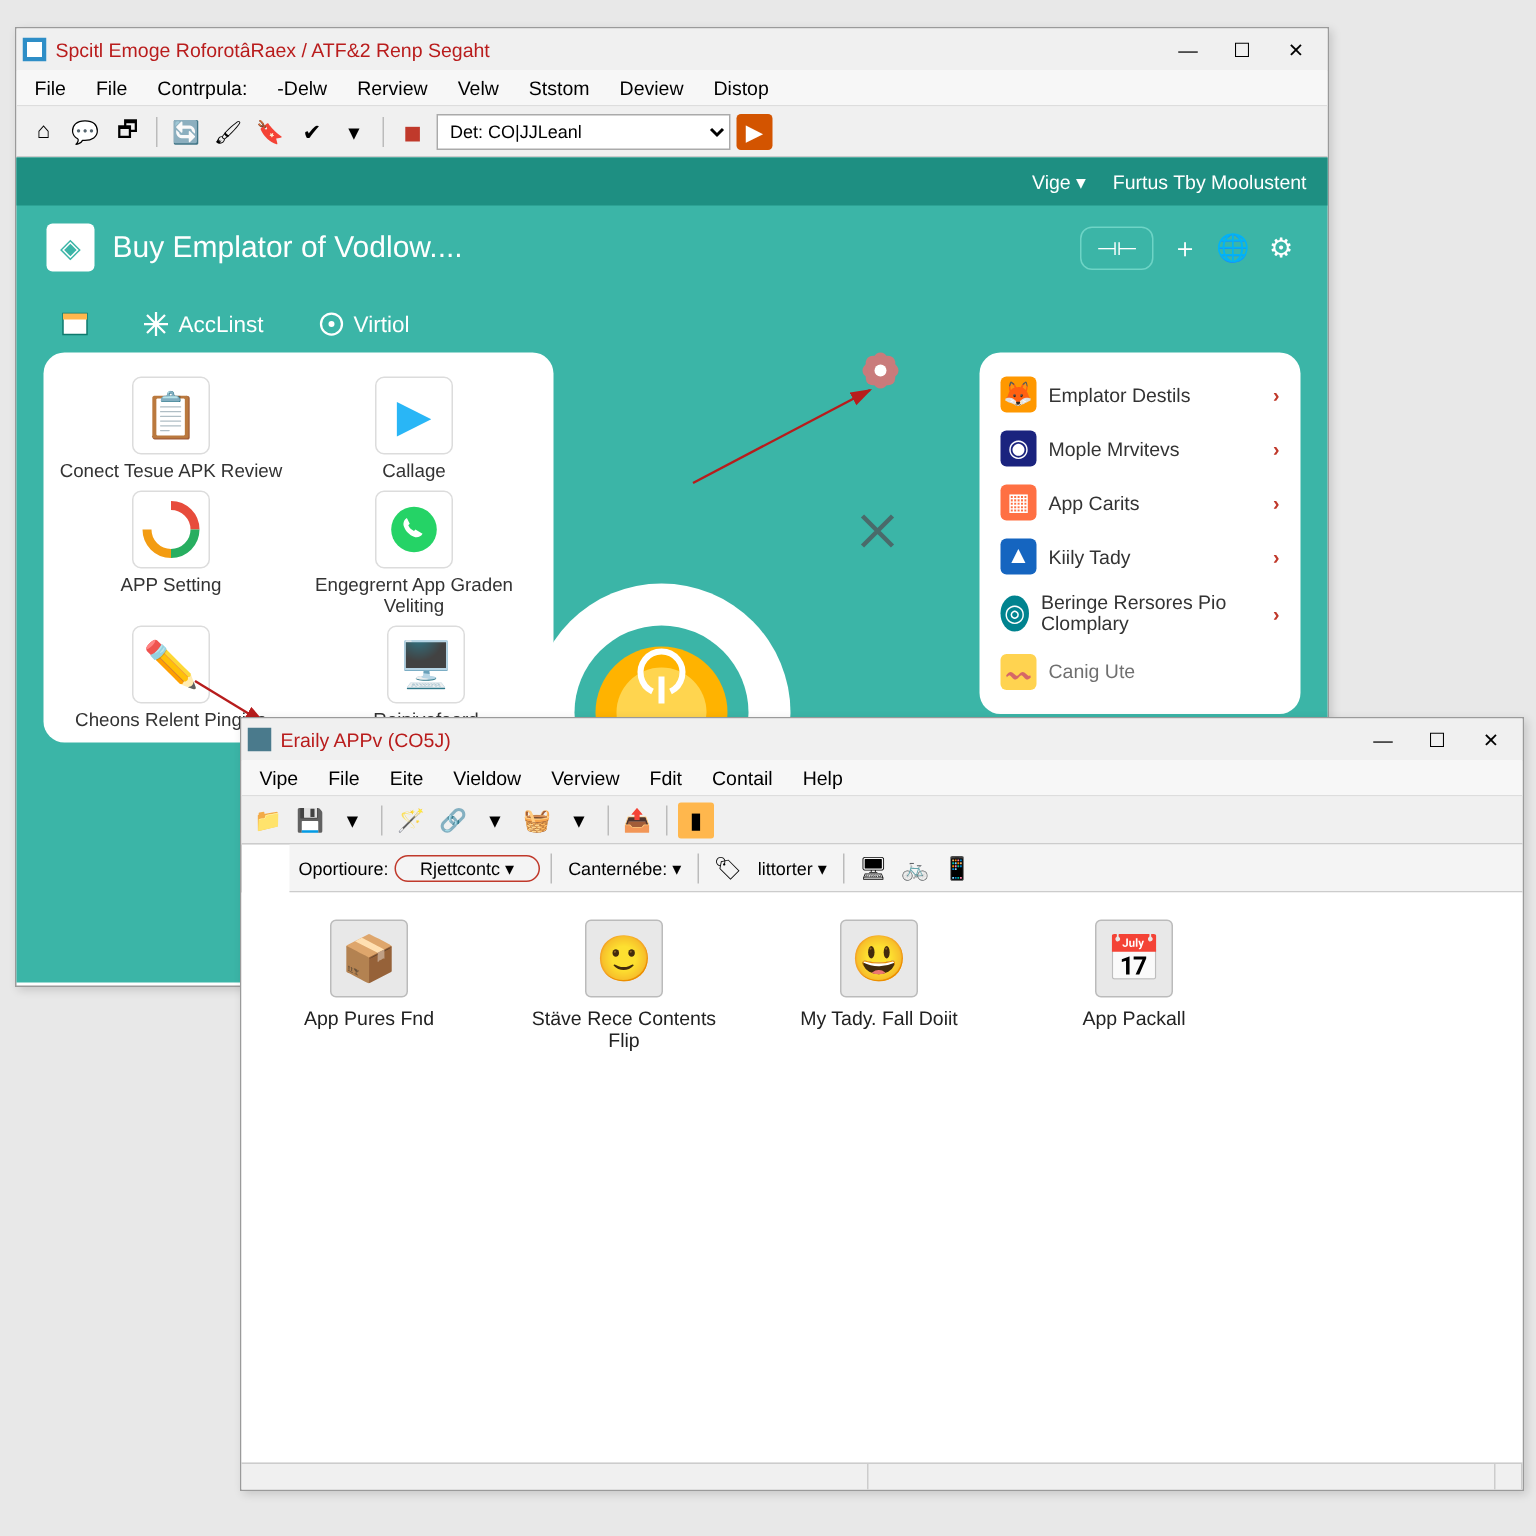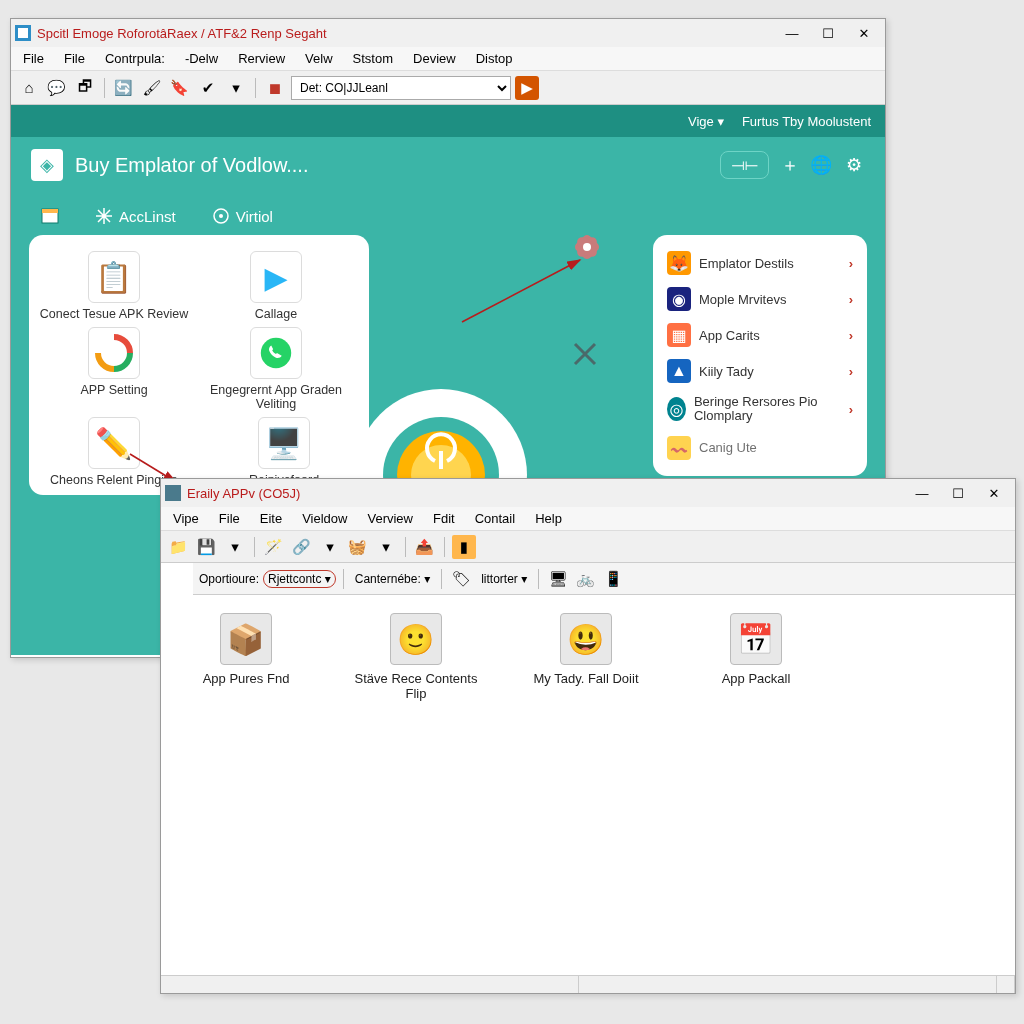--- a/index.html
+++ b/index.html
@@ -95,21 +95,21 @@
     <span class="tb-btn">💬</span>
     <span class="tb-btn">🗗</span>
     <div class="tb-sep"></div>
     <span class="tb-btn">🔄</span>
     <span class="tb-btn">🖌</span>
     <span class="tb-btn">🔖</span>
     <span class="tb-btn">✔</span>
     <span class="tb-btn">▾</span>
     <div class="tb-sep"></div>
     <span class="tb-btn" style="color:#c0392b;">◼</span>
-    <select class="tb-select" style="width:220px;">
+    <select class="tb-select" style="width:196px;">
       <option>Det: CO|JJLeanl</option>
     </select>
     <span class="tb-btn" style="background:#d35400;color:#fff;border-radius:3px;">▶</span>
   </div>
 
   <div class="w1-content">
     <div class="top-strip">
       <span>Vige ▾</span>
       <span>Furtus Tby Moolustent</span>
     </div>
@@ -298,21 +298,21 @@
     <span class="tb-btn">▾</span>
     <span class="tb-btn">🧺</span>
     <span class="tb-btn">▾</span>
     <div class="tb-sep"></div>
     <span class="tb-btn">📤</span>
     <div class="tb-sep"></div>
     <span class="tb-btn" style="background:#ffb74d;">▮</span>
   </div>
   <div class="toolbar2">
     <span>Oportioure:</span>
-    <span class="tb-drop" style="border:1px solid #c0392b; border-radius:10px; padding:1px 4px;">Rjettcontc ▾</span>
+    <span class="tb-drop" style="border:1px solid #c0392b; border-radius:10px; padding:1px 16px;">Rjettcontc ▾</span>
     <div class="tb-sep"></div>
     <span class="tb-drop">Canternébe: ▾</span>
     <div class="tb-sep"></div>
     <span class="tb-btn">🏷</span>
     <span class="tb-drop">littorter  ▾</span>
     <div class="tb-sep"></div>
     <span class="tb-btn">🖥</span>
     <span class="tb-btn">🚲</span>
     <span class="tb-btn">📱</span>
   </div>

